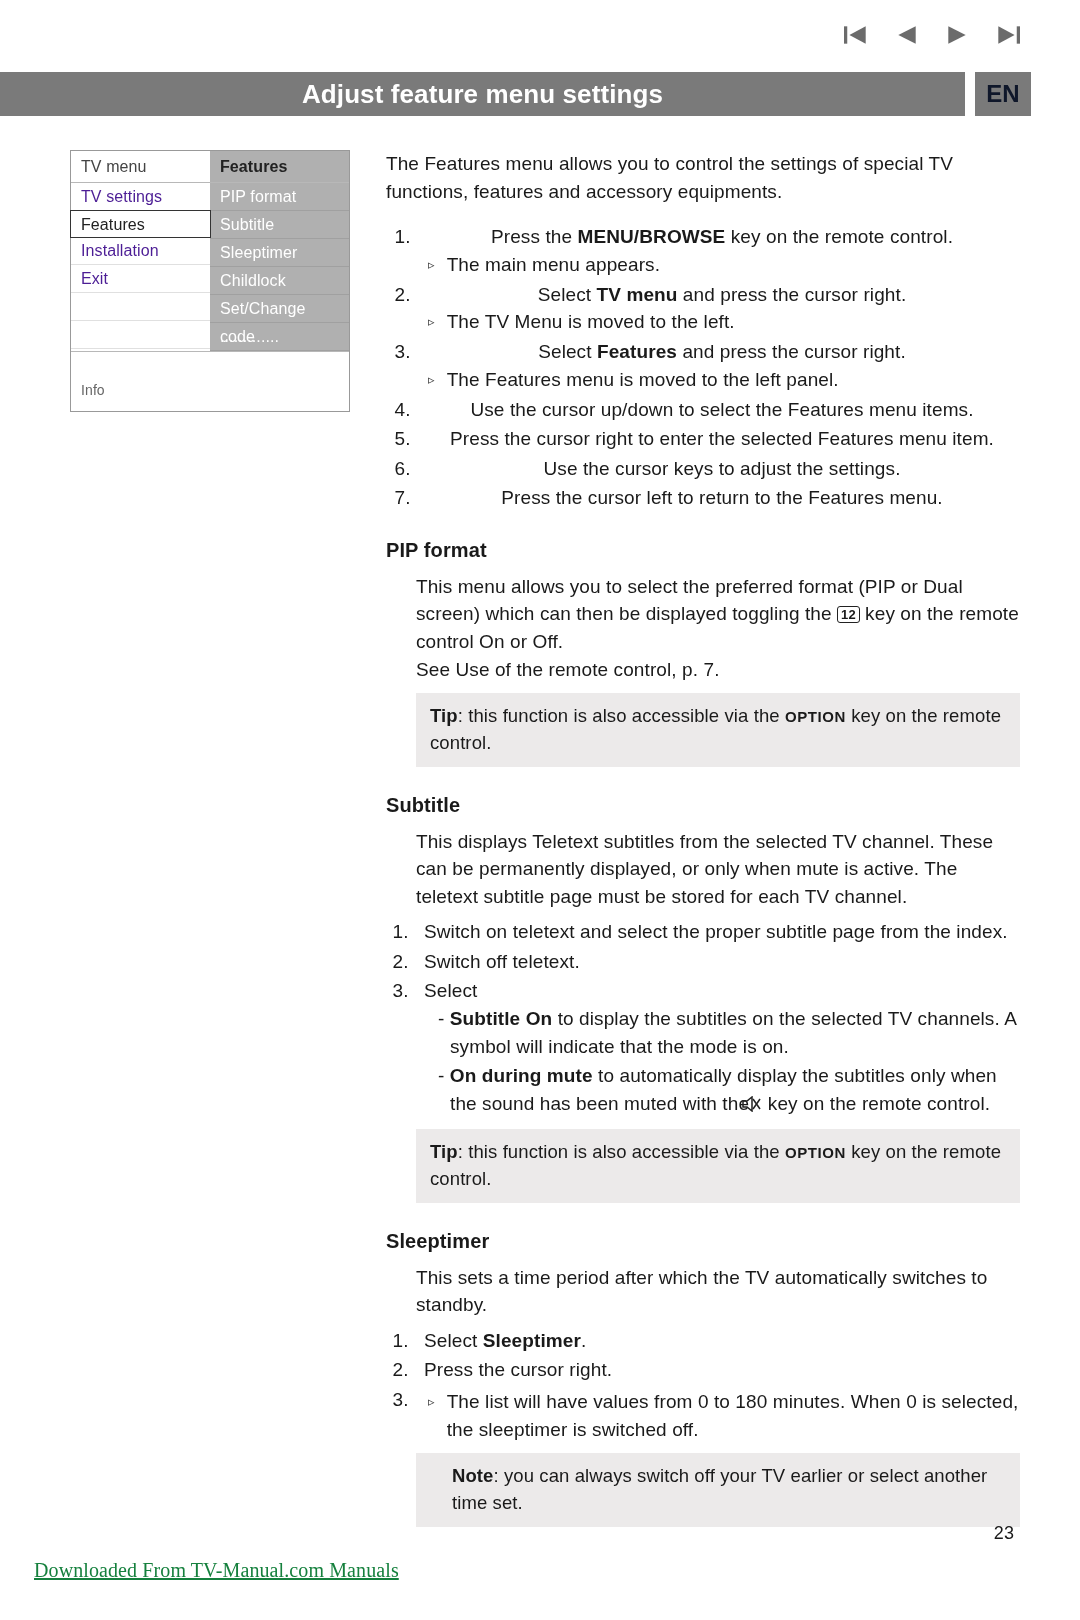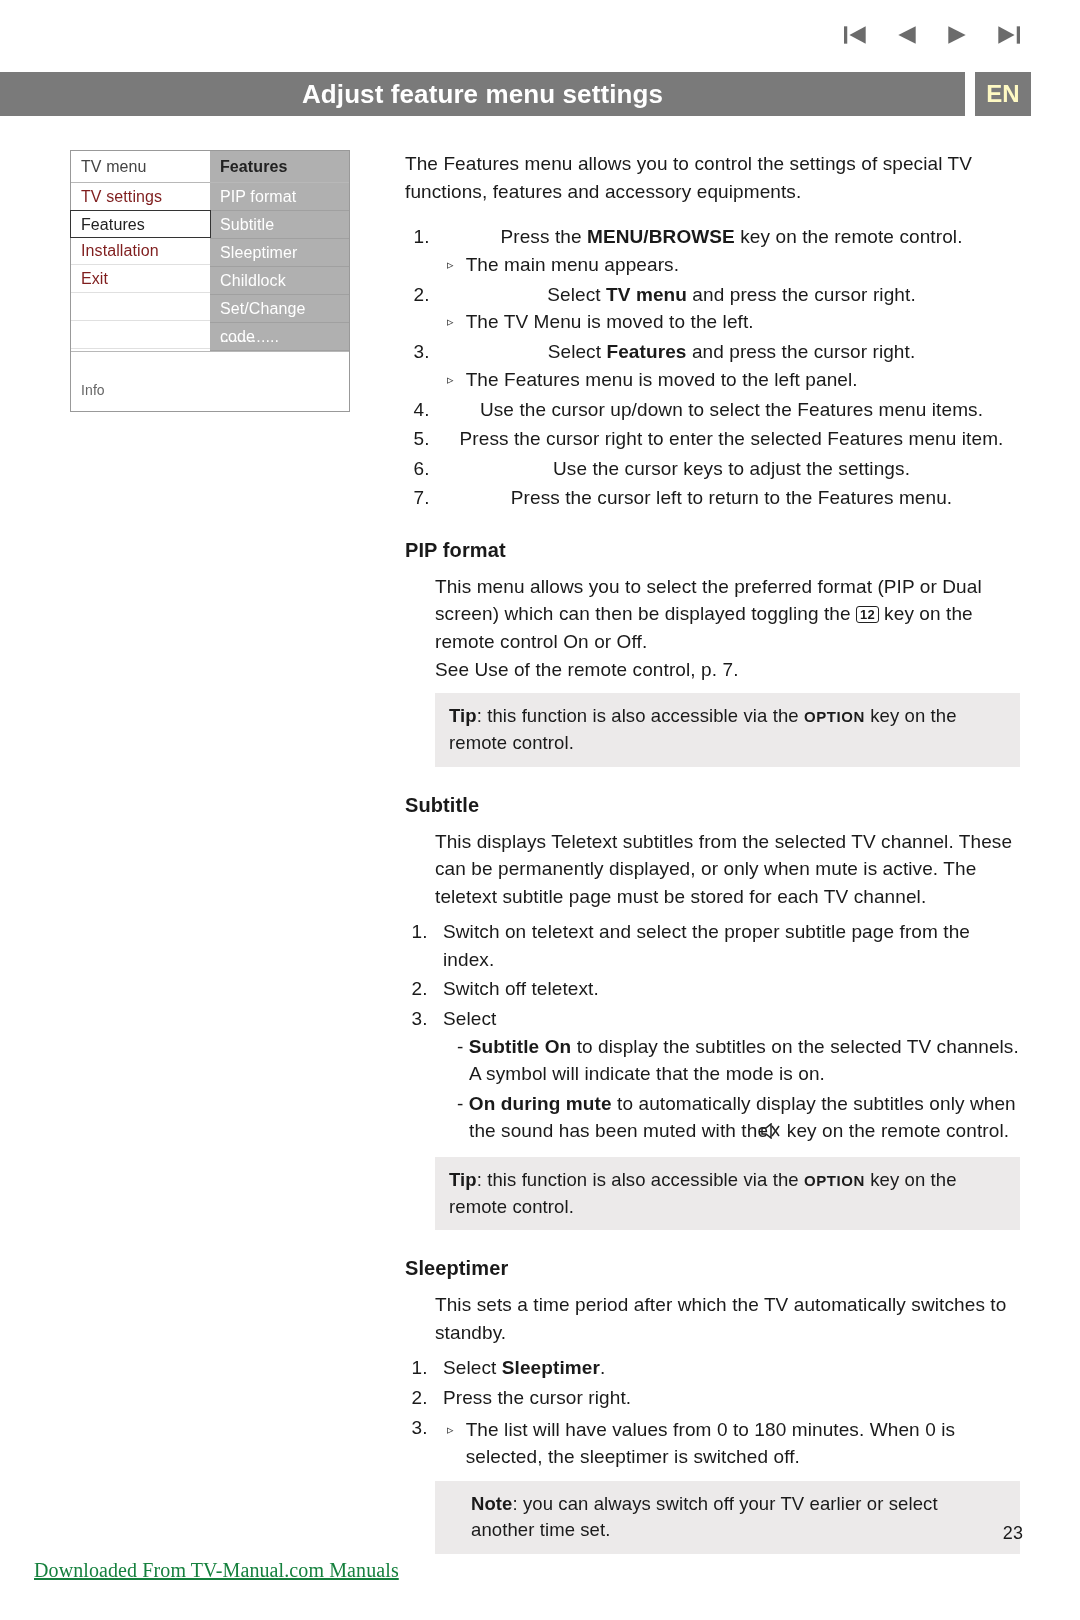--- a/index.html
+++ b/index.html
@@ -39,36 +39,36 @@
     justify-content: center;
     text-align: right;
   }
   .lang-badge {
     position: absolute;
     top: 72px;
     left: 975px;
     width: 56px;
     height: 44px;
     background: #7a7a7a;
-    color: #fef9c3;
+    color: #0f172a;
     font-weight: 700;
     font-size: 24px;
     display: flex;
     align-items: center;
     justify-content: center;
   }
 
   .layout {
     position: absolute;
     top: 150px;
     left: 70px;
     right: 60px;
     bottom: 100px;
     display: flex;
-    gap: 55px;
+    gap: 36px;
     align-items: flex-start;
   }
 
   
   .menu-diagram {
     width: 280px;
     border: 1px solid #999;
     background: #fff;
     font-size: 16px;
     flex-shrink: 0;
@@ -93,21 +93,21 @@
     border-bottom: 1px solid #e0e0e0;
   }
   .menu-col.left .mi.selected {
     background: #fff;
     color: #222;
     font-weight: 500;
     border: 1.5px solid #333;
     margin: -1px;
     position: relative;
   }
-  .menu-col.left .mi.dim { color: #7f1d1d; }
+  .menu-col.left .mi.dim { color: #4c1d95; }
   .menu-col.right .mi { color: #fff; border-bottom: 1px solid #a0a0a0; }
   .menu-info {
     height: 60px;
     padding: 30px 10px 10px;
     font-size: 14px;
     color: #666;
     border-top: 1px solid #b8b8b8;
   }
 
   
@@ -139,21 +139,21 @@
     padding: 0 3px;
     line-height: 15px;
     vertical-align: 1px;
   }
   .mute-icon { display: inline-block; vertical-align: -2px; }
   b { font-weight: 700; }
 
   .pagenum {
     position: absolute;
     bottom: 76px;
-    right: 57px;
+    right: 66px;
     font-size: 18px;
   }
   .footer-link {
     position: absolute;
     bottom: 38px;
     left: 34px;
     color: #15803d;
     text-decoration: underline;
     font-family: Georgia, "Times New Roman", serif;
     font-size: 20px;

